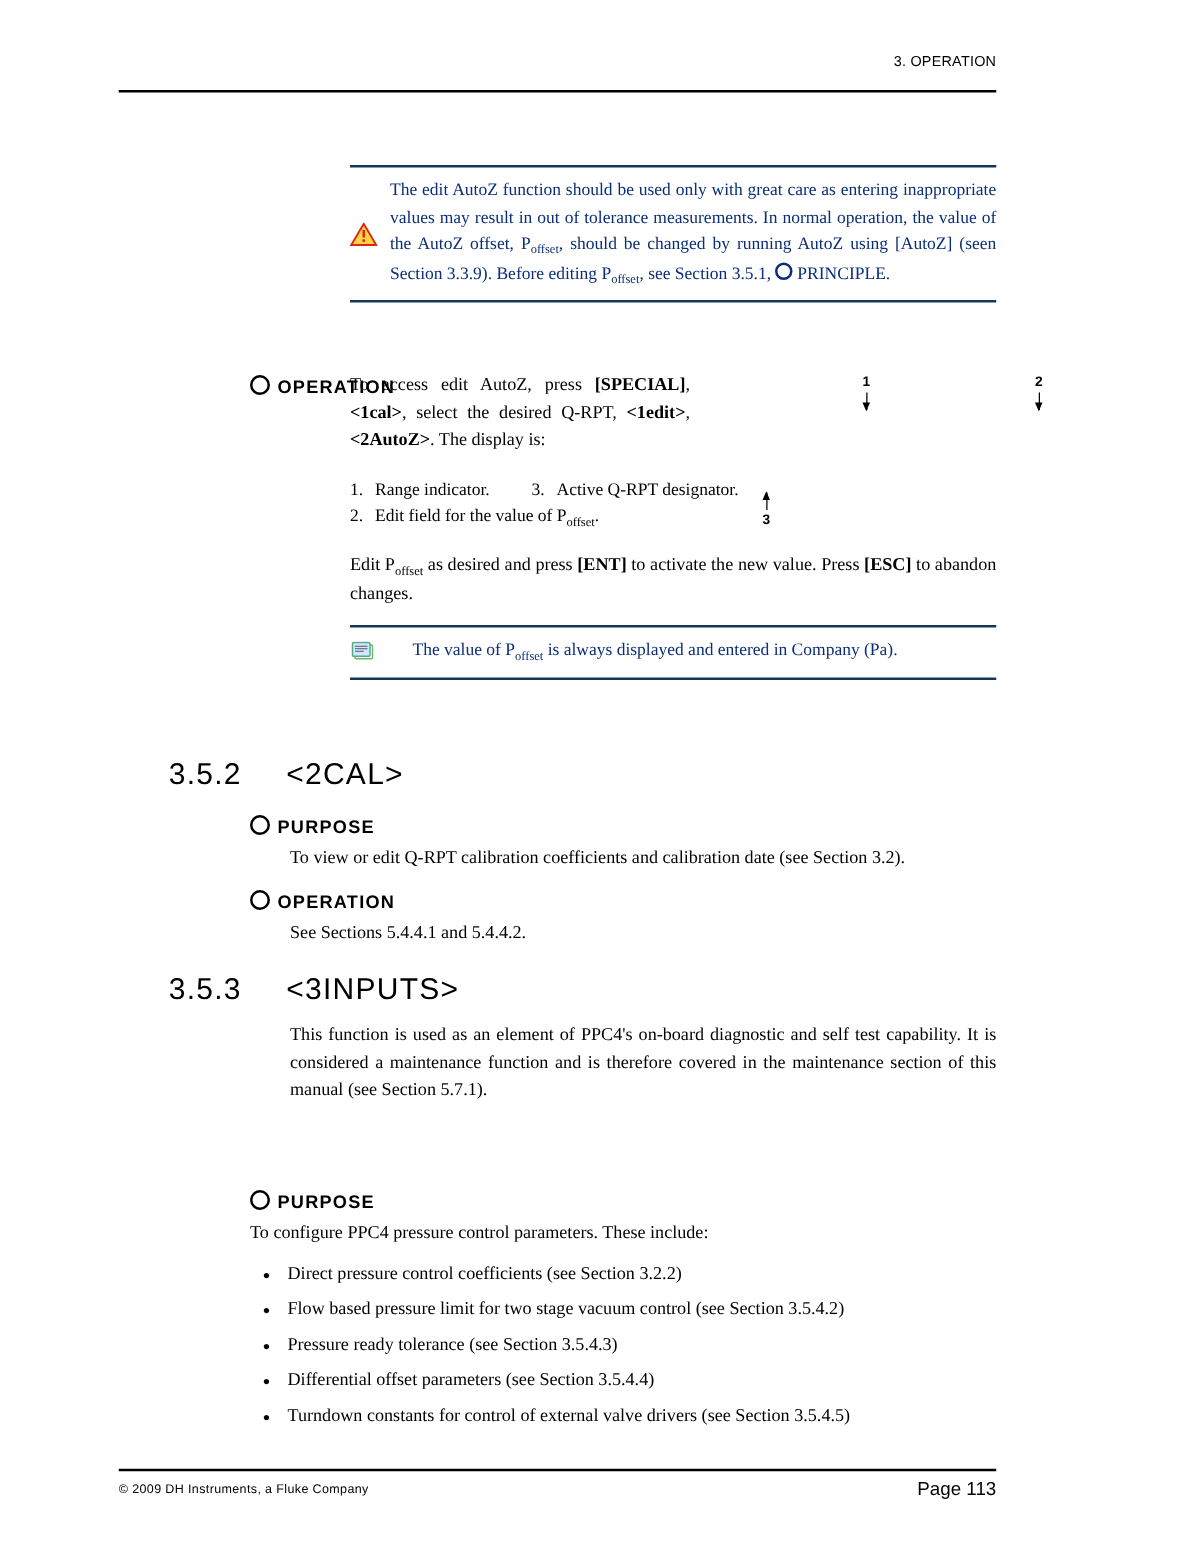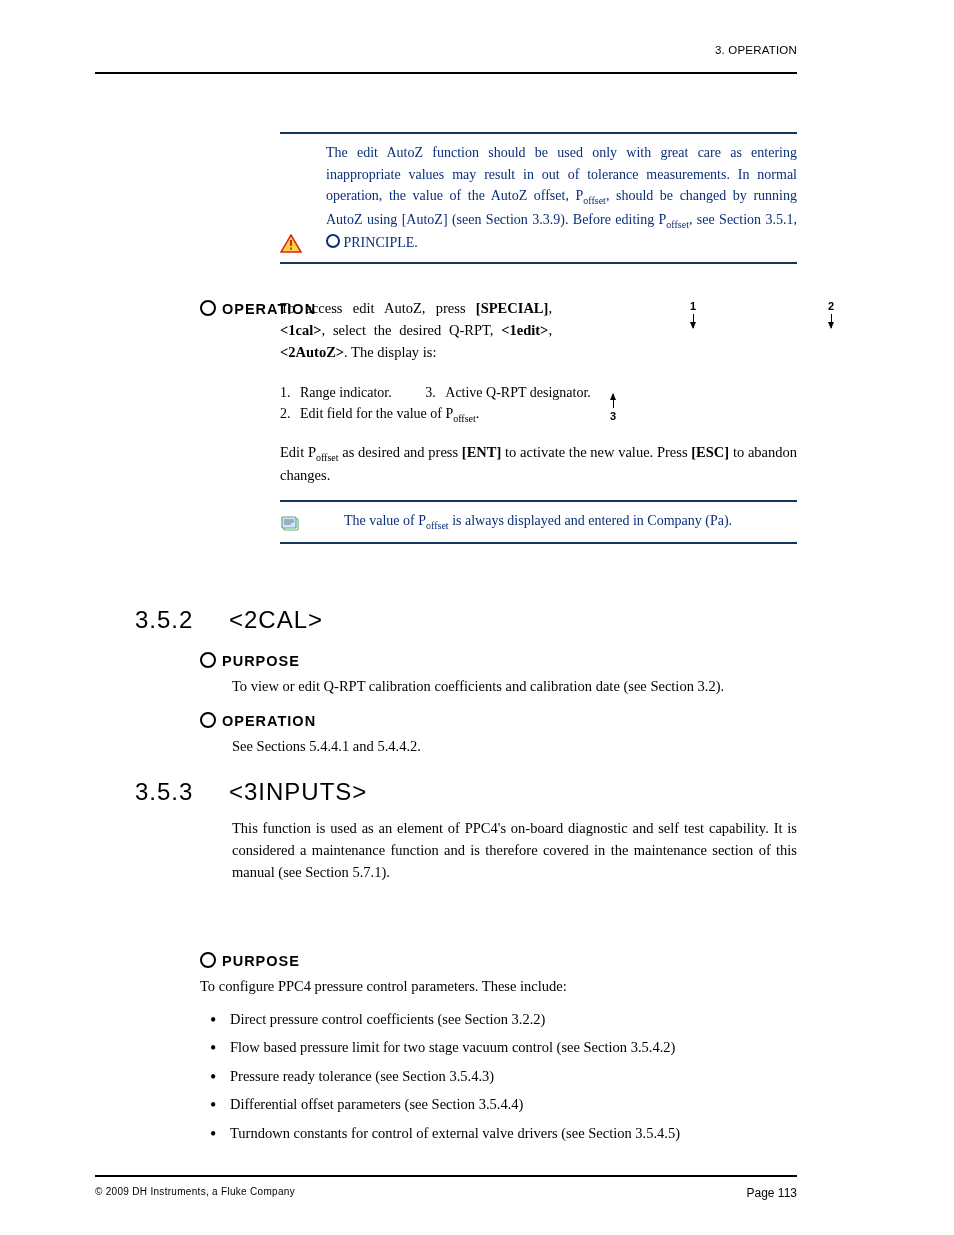--- a/index.html
+++ b/index.html
@@ -44,22 +44,22 @@
     font-size: 14.5px;
   }
   .callout {
     border-top: 2px solid #13365d;
     border-bottom: 2px solid #13365d;
     padding: 8px 0 8px 0;
     margin-bottom: 20px;
   }
   .callout-inner {
     display: flex;
-    gap: 24px;
-    align-items: flex-end;
+    gap: 10px;
+    align-items: center;
   }
   .callout-text {
     font-family: "Comic Sans MS", "Comic Sans", cursive;
     color: #0b2e78;
     font-size: 14px;
     line-height: 1.55;
     text-align: justify;
   }
   .callout-text .sub {
     font-size: 10px;
@@ -158,21 +158,21 @@
     bottom: 38px;
     font-family: Verdana, Arial, sans-serif;
     font-size: 10px;
     letter-spacing: 0.3px;
   }
   .footer-right {
     position: absolute;
     right: 95px;
     bottom: 35px;
     font-family: Verdana, Arial, sans-serif;
-    font-size: 12px;
+    font-size: 15px;
     margin-left: 20px;
   }
   .display-text {
     font-family: "Courier New", monospace;
     font-size: 13.5px;
     white-space: pre;
     line-height: 1.45;
   }
 </style>
 </head>

